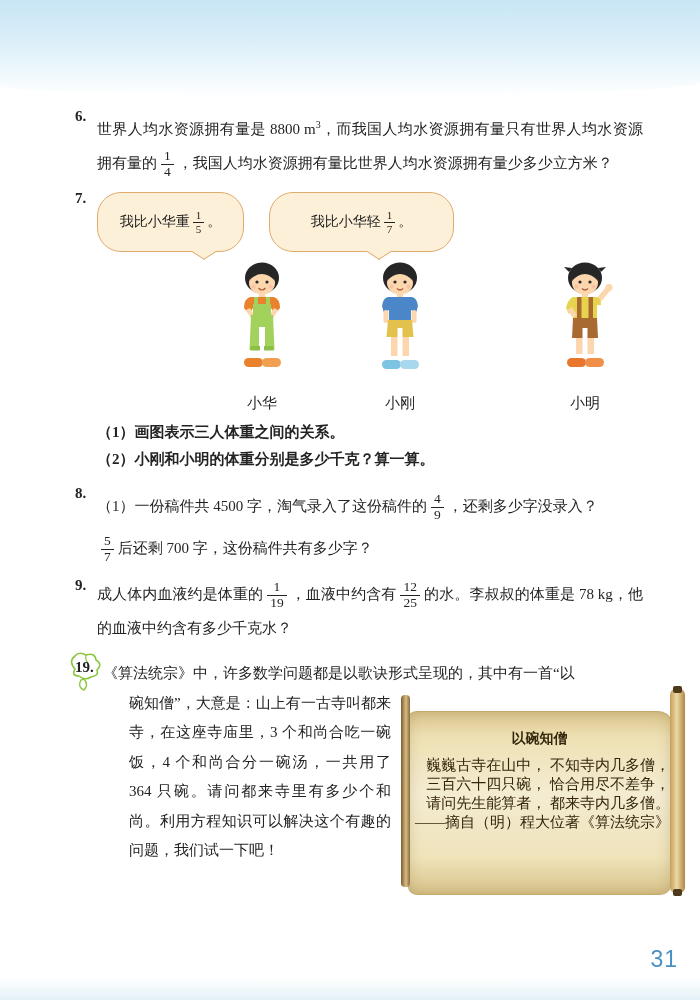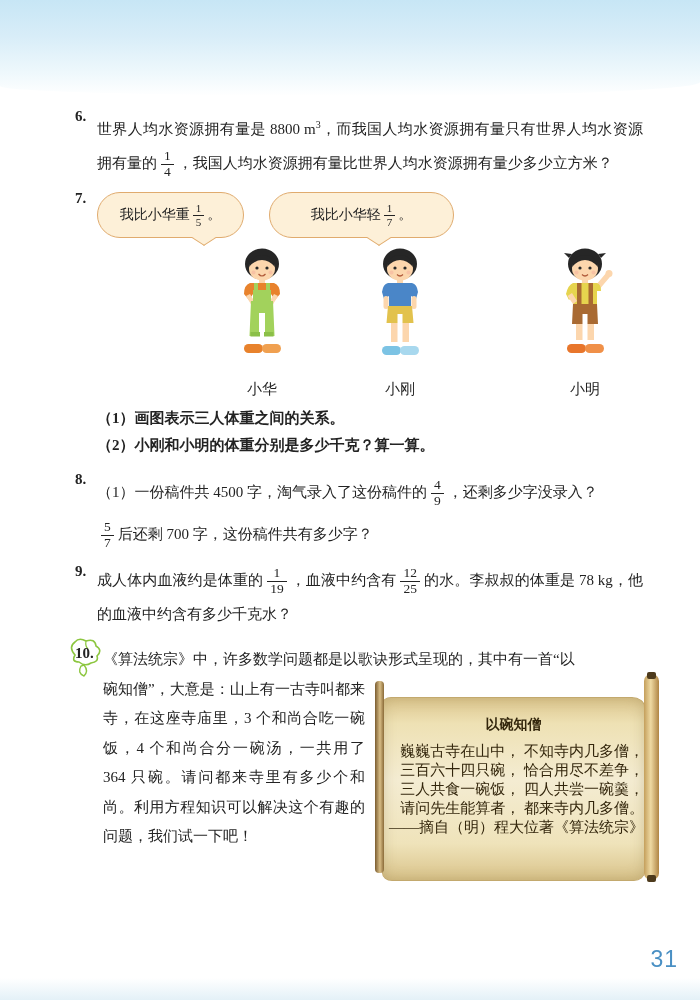--- a/index.html
+++ b/index.html
@@ -33,41 +33,41 @@
   }
   .frac .num { padding:0 3px; }
   .frac .den { border-top:1.3px solid #232323; padding:0 3px; }
   .frac.small { font-size:11px; margin:0 3px; }
   .frac.small .den { border-top-width:1px; }
 
   
   .bubbles { display:flex; align-items:flex-start; margin-top:2px; }
   .bubble {
     position:relative; background:#fdf0d8; border:1.5px solid #e0ab6e;
-    border-radius:24px; height:46px; display:flex; align-items:center;
+    border-radius:24px; height:60px; display:flex; align-items:center;
     justify-content:center; font-size:14px; box-sizing:border-box; flex:none;
   }
   .bubble-tail {
     position:absolute; bottom:-8px; width:13px; height:13px;
     background:#fdf0d8; border-right:1.5px solid #e0ab6e; border-bottom:1.5px solid #e0ab6e;
     transform:rotate(45deg) skew(-12deg,-12deg);
   }
   .kids { display:flex; margin-top:6px; }
   .kid { width:100px; flex:none; text-align:center; }
   .kid-label { font-size:15px; line-height:19px; }
 
   .sub-line { line-height:27px; }
 
   
   .sprout {
     position:absolute; left:-10px; top:-8px; width:40px; height:46px; z-index:0;
   }
   .pnum .num-text { position:relative; z-index:1; }
   .p10-line1 { line-height:29.5px; white-space:nowrap; }
-  .p10-cols { display:flex; }
+  .p10-cols { display:flex;margin-left:26px; }
   .p10-left { width:262px; flex:none; line-height:29.5px; text-align:justify; }
   .p10-right { flex:1; padding-left:10px; }
 
   .scroll { position:relative; width:284px; height:188px; margin-top:8px; }
   .scroll-paper {
     position:absolute; left:7px; right:14px; top:14px; height:182px;
     background:linear-gradient(180deg,#dcc68e 0%,#eee1b4 14%,#f4ecd2 45%,#efe3ba 80%,#d9c38a 100%);
     border:1px solid #c3a96e;
     border-radius:9px 13px 11px 10px / 7px 10px 9px 8px;
     box-shadow:inset 0 0 14px rgba(120,95,40,.25);
@@ -254,33 +254,32 @@
     </div>
   </div>
 
   <div class="problem" style="margin-top:14px;">
     <div class="pnum wide">
       <svg class="sprout" viewBox="0 0 40 46">
         <path d="M10 18 Q3 10 10 5 Q14 0 21 4 Q30 1 31 9 Q38 13 32 19 Q34 25 26 26 Q20 30 14 25 Q6 25 10 18 Z" fill="none" stroke="#8cc63f" stroke-width="1.6"></path>
         <path d="M19 28 Q24 34 19 39 Q12 36 16 29 Z" fill="none" stroke="#8cc63f" stroke-width="1.4"></path>
         <path d="M21 4 Q20 9 23 12" fill="none" stroke="#8cc63f" stroke-width="1.2"></path>
       </svg>
-      <span class="num-text">10.</span>
+      <span class="num-text">19.</span>
     </div>
     <div class="pbody">
       <div class="p10-line1">《算法统宗》中，许多数学问题都是以歌诀形式呈现的，其中有一首“以</div>
       <div class="p10-cols">
         <div class="p10-left">碗知僧”，大意是：山上有一古寺叫都来寺，在这座寺庙里，3 个和尚合吃一碗饭，4 个和尚合分一碗汤，一共用了 364 只碗。请问都来寺里有多少个和尚。利用方程知识可以解决这个有趣的问题，我们试一下吧！</div>
         <div class="p10-right">
           <div class="scroll">
             <div class="scroll-paper">
               <div class="scroll-title">以碗知僧</div>
               <div class="scroll-line">巍巍古寺在山中， 不知寺内几多僧，</div>
               <div class="scroll-line">三百六十四只碗， 恰合用尽不差争，</div>
-              <div class="scroll-line">三人共食一碗饭， 四人共尝一碗羹，</div>
               <div class="scroll-line">请问先生能算者， 都来寺内几多僧。</div>
               <div class="scroll-line">——摘自（明）程大位著《算法统宗》</div>
             </div>
             <div class="scroll-rod-left"></div>
             <div class="scroll-rod-right">
               <div class="rod-cap top"></div>
               <div class="rod-cap bottom"></div>
             </div>
           </div>
         </div>

